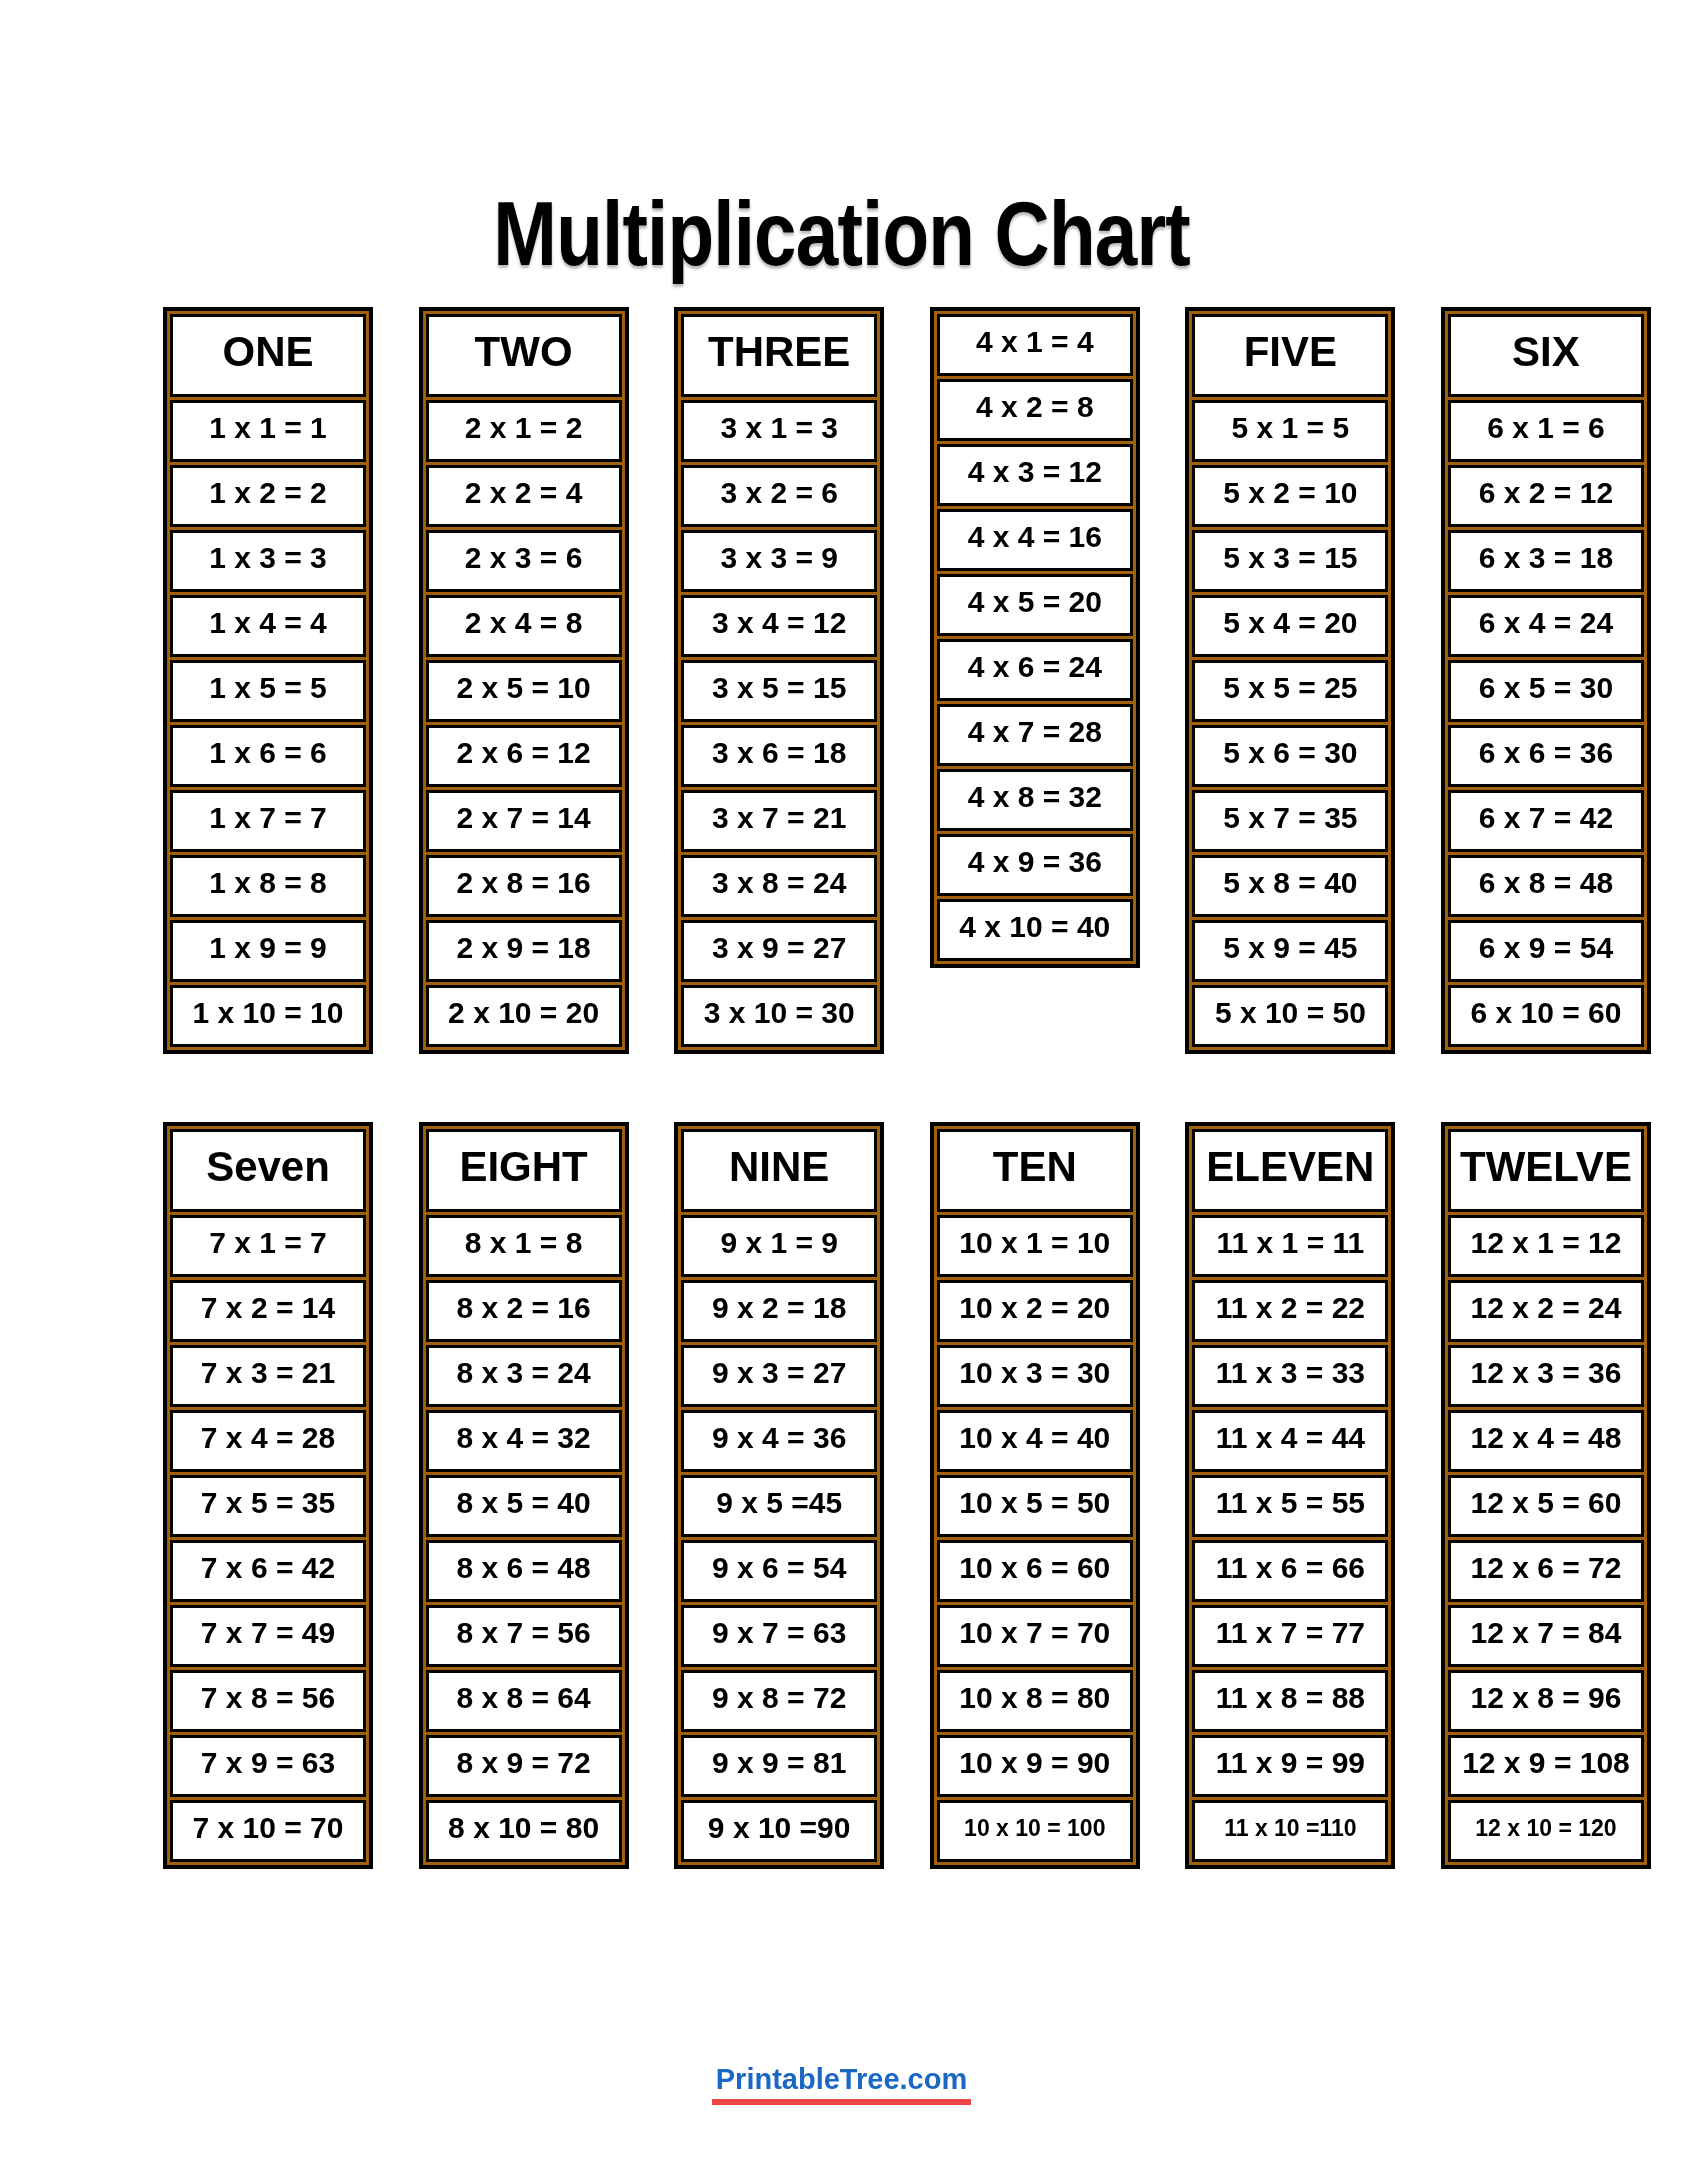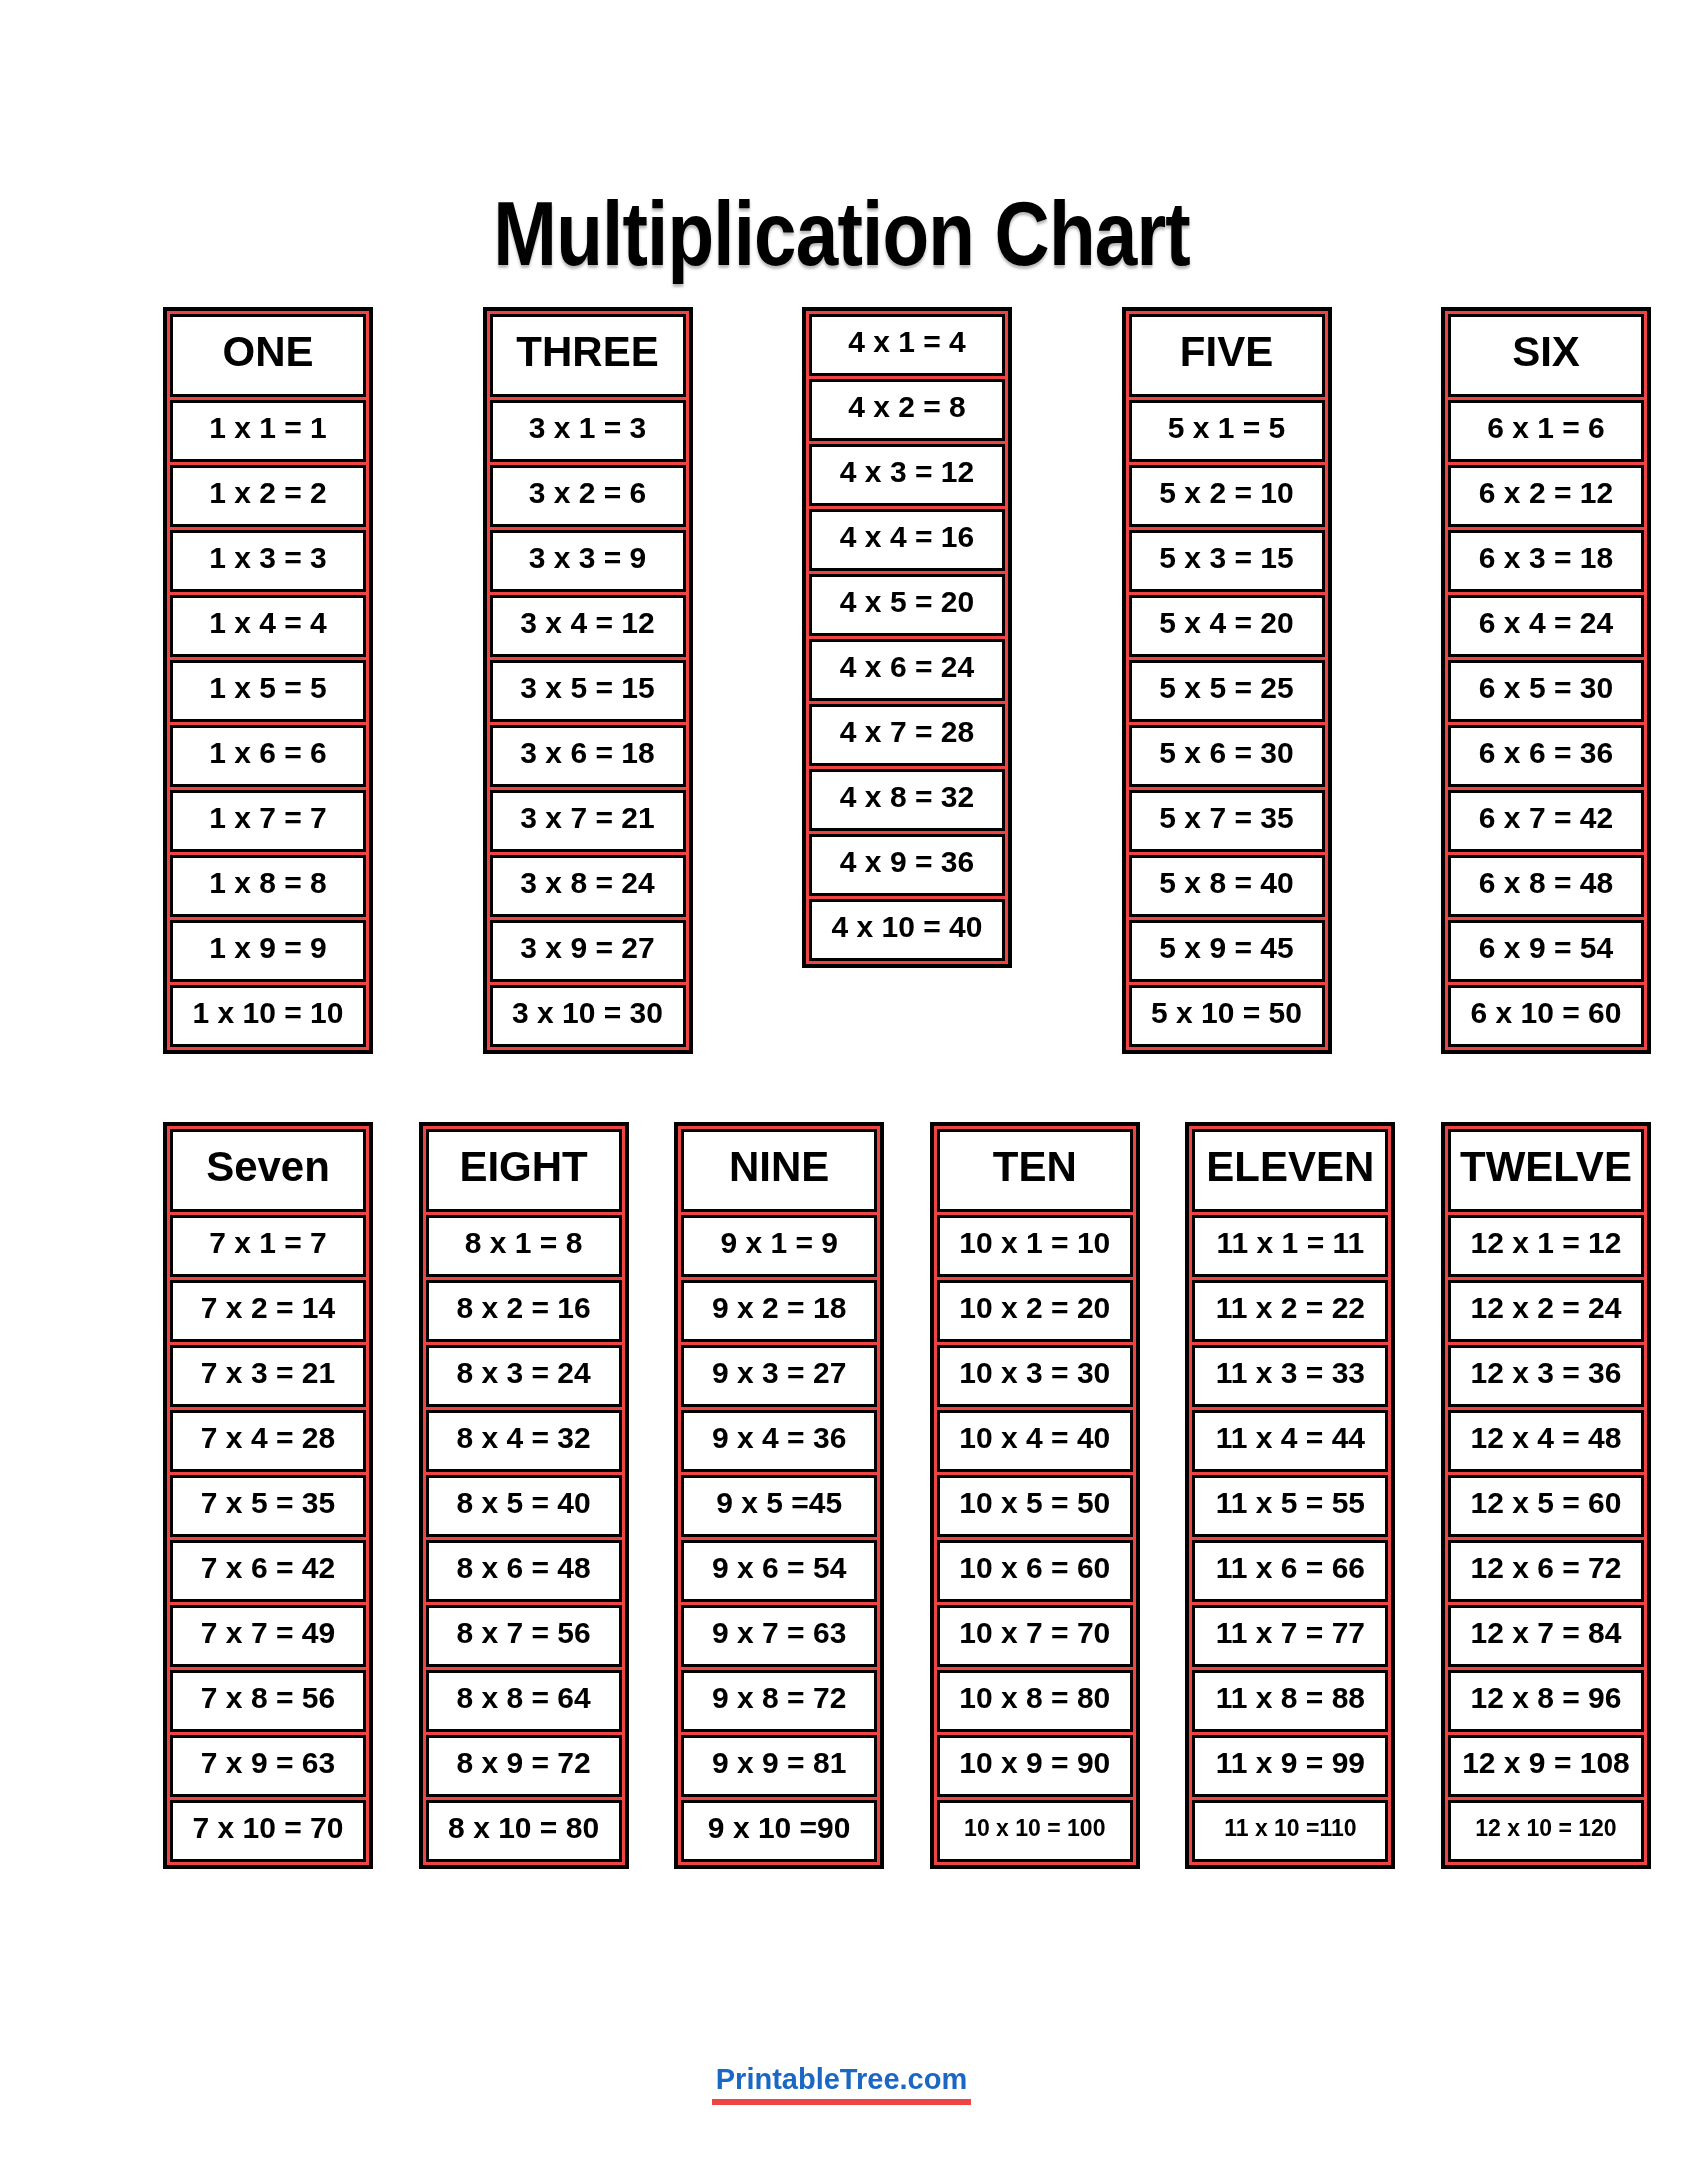--- a/index.html
+++ b/index.html
@@ -44,21 +44,21 @@
   .row-1 { top: 307px; }
   .row-2 { top: 1122px; }
   .mtable {
     box-sizing: border-box;
     width: 210px;
     border: 4px solid #000;
     padding: 3px;
     display: flex;
     flex-direction: column;
     gap: 3px;
-    background: #ef4444;
+    background: #a16207;
     justify-content: center;
   }
   .cell {
     box-sizing: border-box;
     width: 100%;
     border: 3px solid #000;
     background: #fff;
     text-align: center;
     line-height: 1.0;
     white-space: nowrap;
@@ -114,20 +114,33 @@
         <div class="cell data">1 x 3 = 3</div>
         <div class="cell data">1 x 4 = 4</div>
         <div class="cell data">1 x 5 = 5</div>
         <div class="cell data">1 x 6 = 6</div>
         <div class="cell data">1 x 7 = 7</div>
         <div class="cell data">1 x 8 = 8</div>
         <div class="cell data">1 x 9 = 9</div>
         <div class="cell data">1 x 10 = 10</div>
       </article>
       <article class="mtable">
+        <div class="cell header">TWO</div>
+        <div class="cell data">2 x 1 = 2</div>
+        <div class="cell data">2 x 2 = 4</div>
+        <div class="cell data">2 x 3 = 6</div>
+        <div class="cell data">2 x 4 = 8</div>
+        <div class="cell data">2 x 5 = 10</div>
+        <div class="cell data">2 x 6 = 12</div>
+        <div class="cell data">2 x 7 = 14</div>
+        <div class="cell data">2 x 8 = 16</div>
+        <div class="cell data">2 x 9 = 18</div>
+        <div class="cell data">2 x 10 = 20</div>
+      </article>
+      <article class="mtable">
         <div class="cell header">THREE</div>
         <div class="cell data">3 x 1 = 3</div>
         <div class="cell data">3 x 2 = 6</div>
         <div class="cell data">3 x 3 = 9</div>
         <div class="cell data">3 x 4 = 12</div>
         <div class="cell data">3 x 5 = 15</div>
         <div class="cell data">3 x 6 = 18</div>
         <div class="cell data">3 x 7 = 21</div>
         <div class="cell data">3 x 8 = 24</div>
         <div class="cell data">3 x 9 = 27</div>

